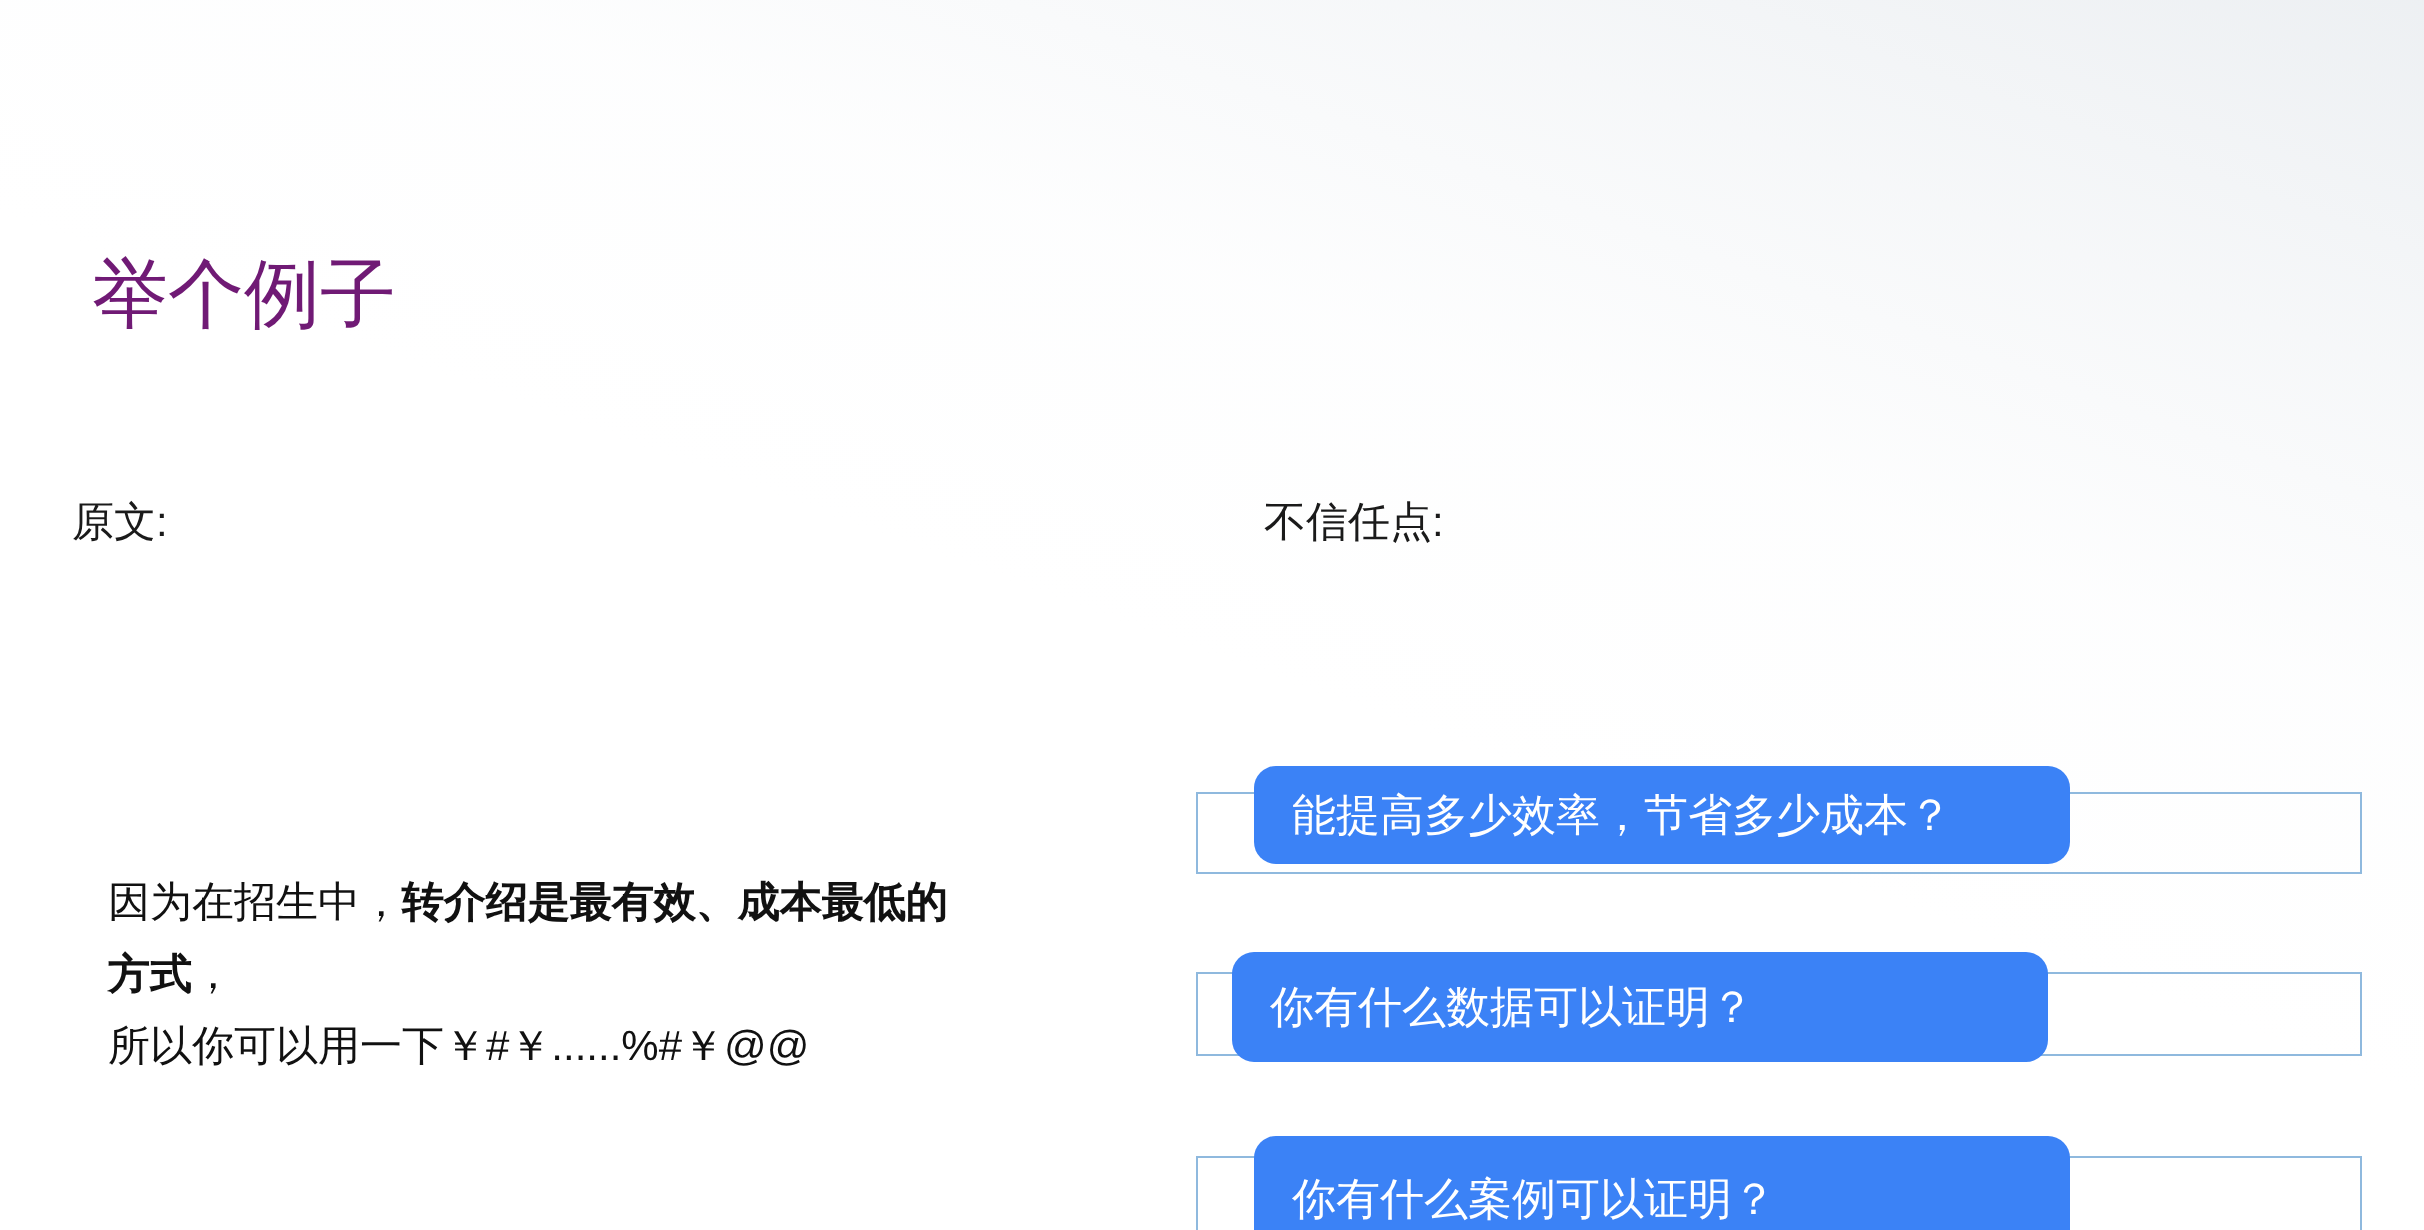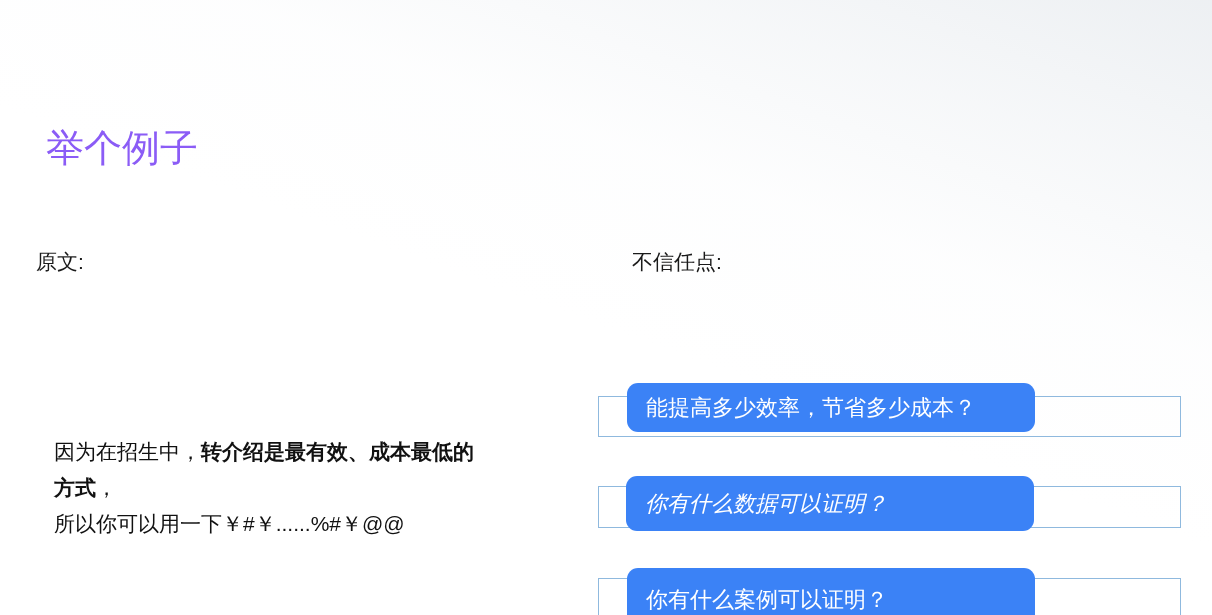--- a/index.html
+++ b/index.html
@@ -61,21 +61,21 @@
     line-height: 56px;
   }
 
   
   #section-heading {
     position: absolute;
     left: 46px;
     top: 123px;
     font-size: 38px;
     font-weight: normal;
-    color: #8b5cf6;
+    color: #701a75;
     line-height: 50px;
     white-space: nowrap;
   }
 
   
   .column-label {
     position: absolute;
     font-size: 21px;
     color: #1A1A1A;
     line-height: 30px;
@@ -132,21 +132,21 @@
   }
 
   
   #distrust-row-1 { top: 363px; }
   #distrust-row-1 .outline-box { left: 0;  top: 33px; width: 583px; height: 41px; }
   #distrust-row-1 .filled-box  { left: 29px; top: 0;  width: 408px; height: 49px; }
 
   
   #distrust-row-2 { top: 456px; }
   #distrust-row-2 .outline-box { left: 0;  top: 30px; width: 583px; height: 42px; }
-  #distrust-row-2 .filled-box  { left: 28px; top: 0;  width: 408px; height: 55px; font-style: italic; }
+  #distrust-row-2 .filled-box  { left: 18px; top: 0;  width: 408px; height: 55px; }
 
   
   #distrust-row-3 { top: 548px; }
   #distrust-row-3 .outline-box { left: 0;  top: 30px; width: 583px; height: 42px; }
   #distrust-row-3 .filled-box  { left: 29px; top: 0;  width: 408px; height: 64px; }
 </style>
 </head>
 <body>
 
 <div id="slide">

